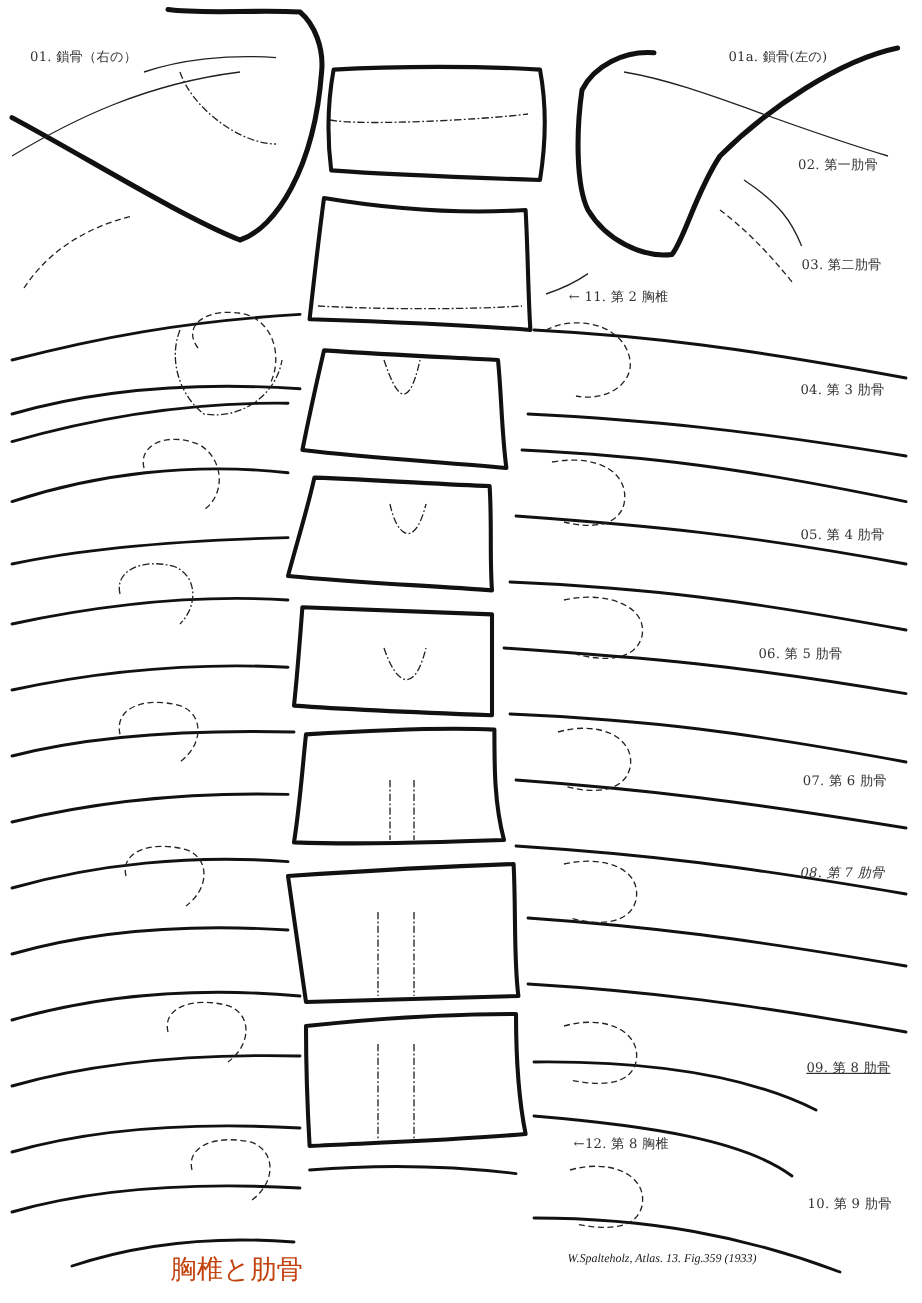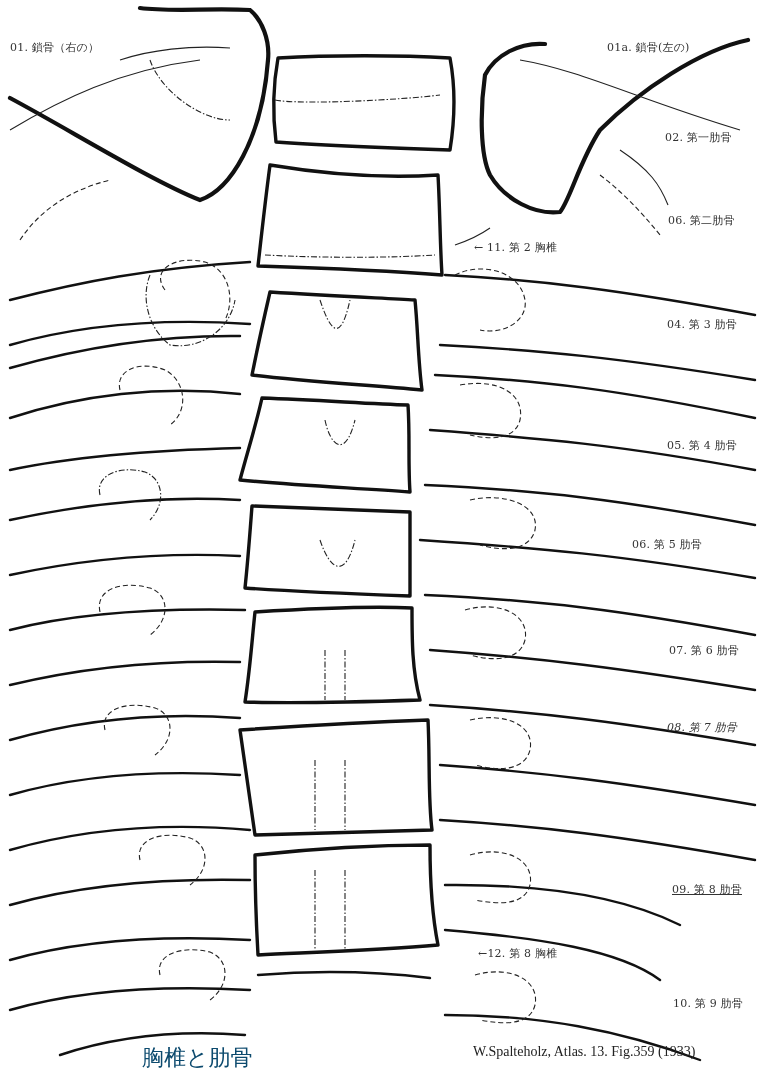--- a/index.html
+++ b/index.html
@@ -1,20 +1,20 @@
 <!DOCTYPE html>
 <html><head>
 <meta charset="utf-8">
 <style>
   html, body { margin:0; padding:0; background:#ffffff; }
   body { width:768px; height:1086px; position:relative; overflow:hidden; font-family:"DejaVu Serif", serif; }
   #drawing { position:absolute; left:0; top:0; width:768px; height:1086px; }
   .lbl { position:absolute; font-family:"DejaVu Serif", serif; font-size:11px; color:#333; white-space:nowrap; letter-spacing:0.2px; }
-  .title { position:absolute; left:142px; top:1043px; font-family:"DejaVu Serif", serif; font-size:22px; color:#0c4a6e; white-space:nowrap; }
-  .credit { position:absolute; left:473px; top:1044px; font-family:"Liberation Serif", serif; font-size:14px; color:#222; white-space:nowrap; }
+  .title { position:absolute; left:142px; top:1043px; font-family:"DejaVu Serif", serif; font-size:22px; color:#c2410c; white-space:nowrap; }
+  .credit { position:absolute; left:473px; top:1044px; font-family:"Liberation Serif", serif; font-style:italic; font-size:10px; color:#222; white-space:nowrap; }
   .bone { fill:none; stroke:#111; stroke-width:2.4; stroke-linecap:round; stroke-linejoin:round; }
   .bone-thick { fill:none; stroke:#111; stroke-width:3.4; stroke-linecap:round; stroke-linejoin:round; }
   .clav { fill:none; stroke:#111; stroke-width:4.2; stroke-linecap:round; }
   .thin { fill:none; stroke:#222; stroke-width:1.1; }
   .dash { fill:none; stroke:#222; stroke-width:1.1; stroke-dasharray:5 3; }
   .dashdot { fill:none; stroke:#222; stroke-width:1.1; stroke-dasharray:6 2 1.5 2; }
 </style>
 </head>
 <body>
 
@@ -106,24 +106,24 @@
     <path class="thin" d="M120,60 C150,50 190,45 230,48"></path>
     <path class="thin" d="M520,60 C580,70 640,100 740,130"></path>
     <path class="thin" d="M620,150 C650,170 660,185 668,205"></path>
     <path class="dash" d="M600,175 C620,190 640,210 660,235"></path>
     <path class="dash" d="M20,240 C40,210 70,190 110,180"></path>
     <path class="dashdot" d="M150,60 C160,90 200,120 230,120"></path>
     <path class="thin" d="M455,245 C470,240 480,235 490,228"></path>
   </g>
 </svg>
 
-<div class="lbl" style="left:10px;top:40px;text-align:center;">01. 鎖骨（右の）</div>
+<div class="lbl" style="left:25px;top:40px;text-align:center;">01. 鎖骨（右の）</div>
 <div class="lbl" style="left:607px;top:40px;">01a. 鎖骨(左の)</div>
 <div class="lbl" style="left:665px;top:130px;">02. 第一肋骨</div>
-<div class="lbl" style="left:668px;top:213px;">06. 第二肋骨</div>
+<div class="lbl" style="left:668px;top:213px;">03. 第二肋骨</div>
 <div class="lbl" style="left:474px;top:240px;">← 11. 第 2 胸椎</div>
 <div class="lbl" style="left:667px;top:317px;">04. 第 3 肋骨</div>
 <div class="lbl" style="left:667px;top:438px;">05. 第 4 肋骨</div>
 <div class="lbl" style="left:632px;top:537px;">06. 第 5 肋骨</div>
 <div class="lbl" style="left:669px;top:643px;">07. 第 6 肋骨</div>
 <div class="lbl" style="left:667px;top:720px;font-style:italic;">08. 第 7 肋骨</div>
 <div class="lbl" style="left:672px;top:882px;text-decoration:underline;">09. 第 8 肋骨</div>
 <div class="lbl" style="left:478px;top:900px;margin-top:46px;">←12. 第 8 胸椎</div>
 <div class="lbl" style="left:673px;top:996px;">10. 第 9 肋骨</div>
 

